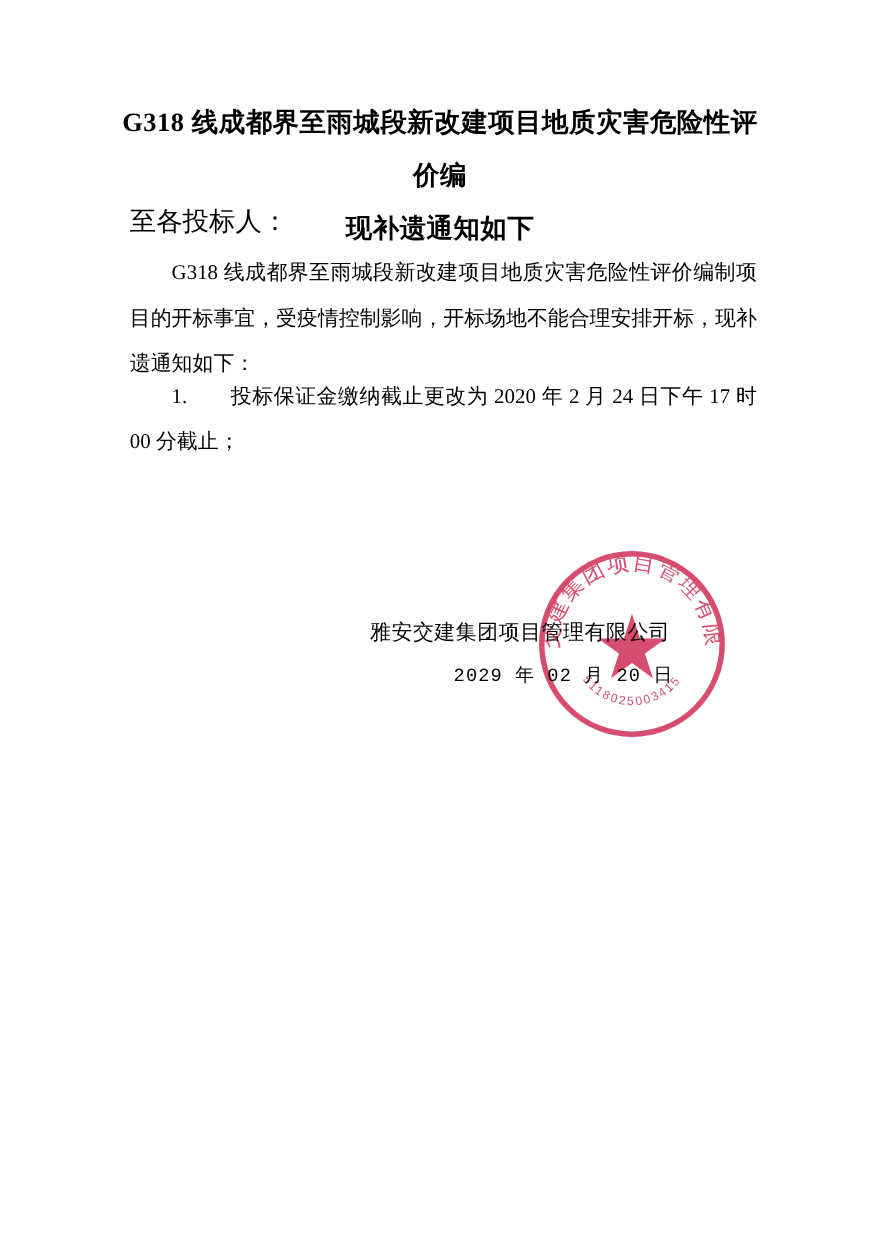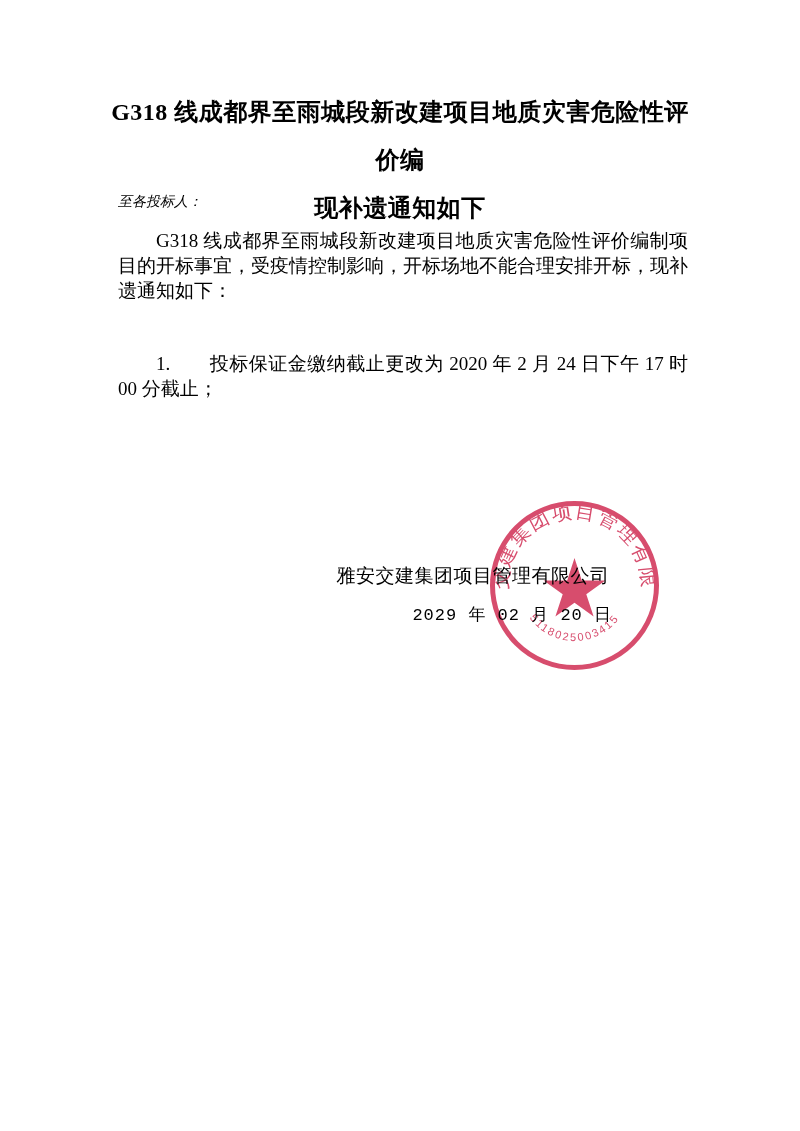--- a/index.html
+++ b/index.html
@@ -33,35 +33,34 @@
     line-height: 48px;
     letter-spacing: 0.5px;
   }
   .doc-title .line2 {
     display: block;
   }
   .salutation {
     position: absolute;
     left: 118px;
     top: 185px;
-    font-size: 14px;
+    font-size: 24px;
     line-height: 34px;
-    font-style: italic;
   }
   .body-para {
     position: absolute;
     left: 118px;
     width: 570px;
     font-size: 19px;
-    line-height: 25px;
+    line-height: 41px;
     text-align: justify;
     text-justify: inter-ideograph;
   }
   .p1 { top: 228px; text-indent: 38px; }
-  .p2 { top: 351px; text-indent: 38px; }
+  .p2 { top: 340px; text-indent: 38px; }
   .p3 { top: 433px; text-indent: 38px; }
 
   .sign-block {
     position: absolute;
     right: 112px;
     top: 556px;
     text-align: left;
     font-size: 19px;
     line-height: 40px;
   }

